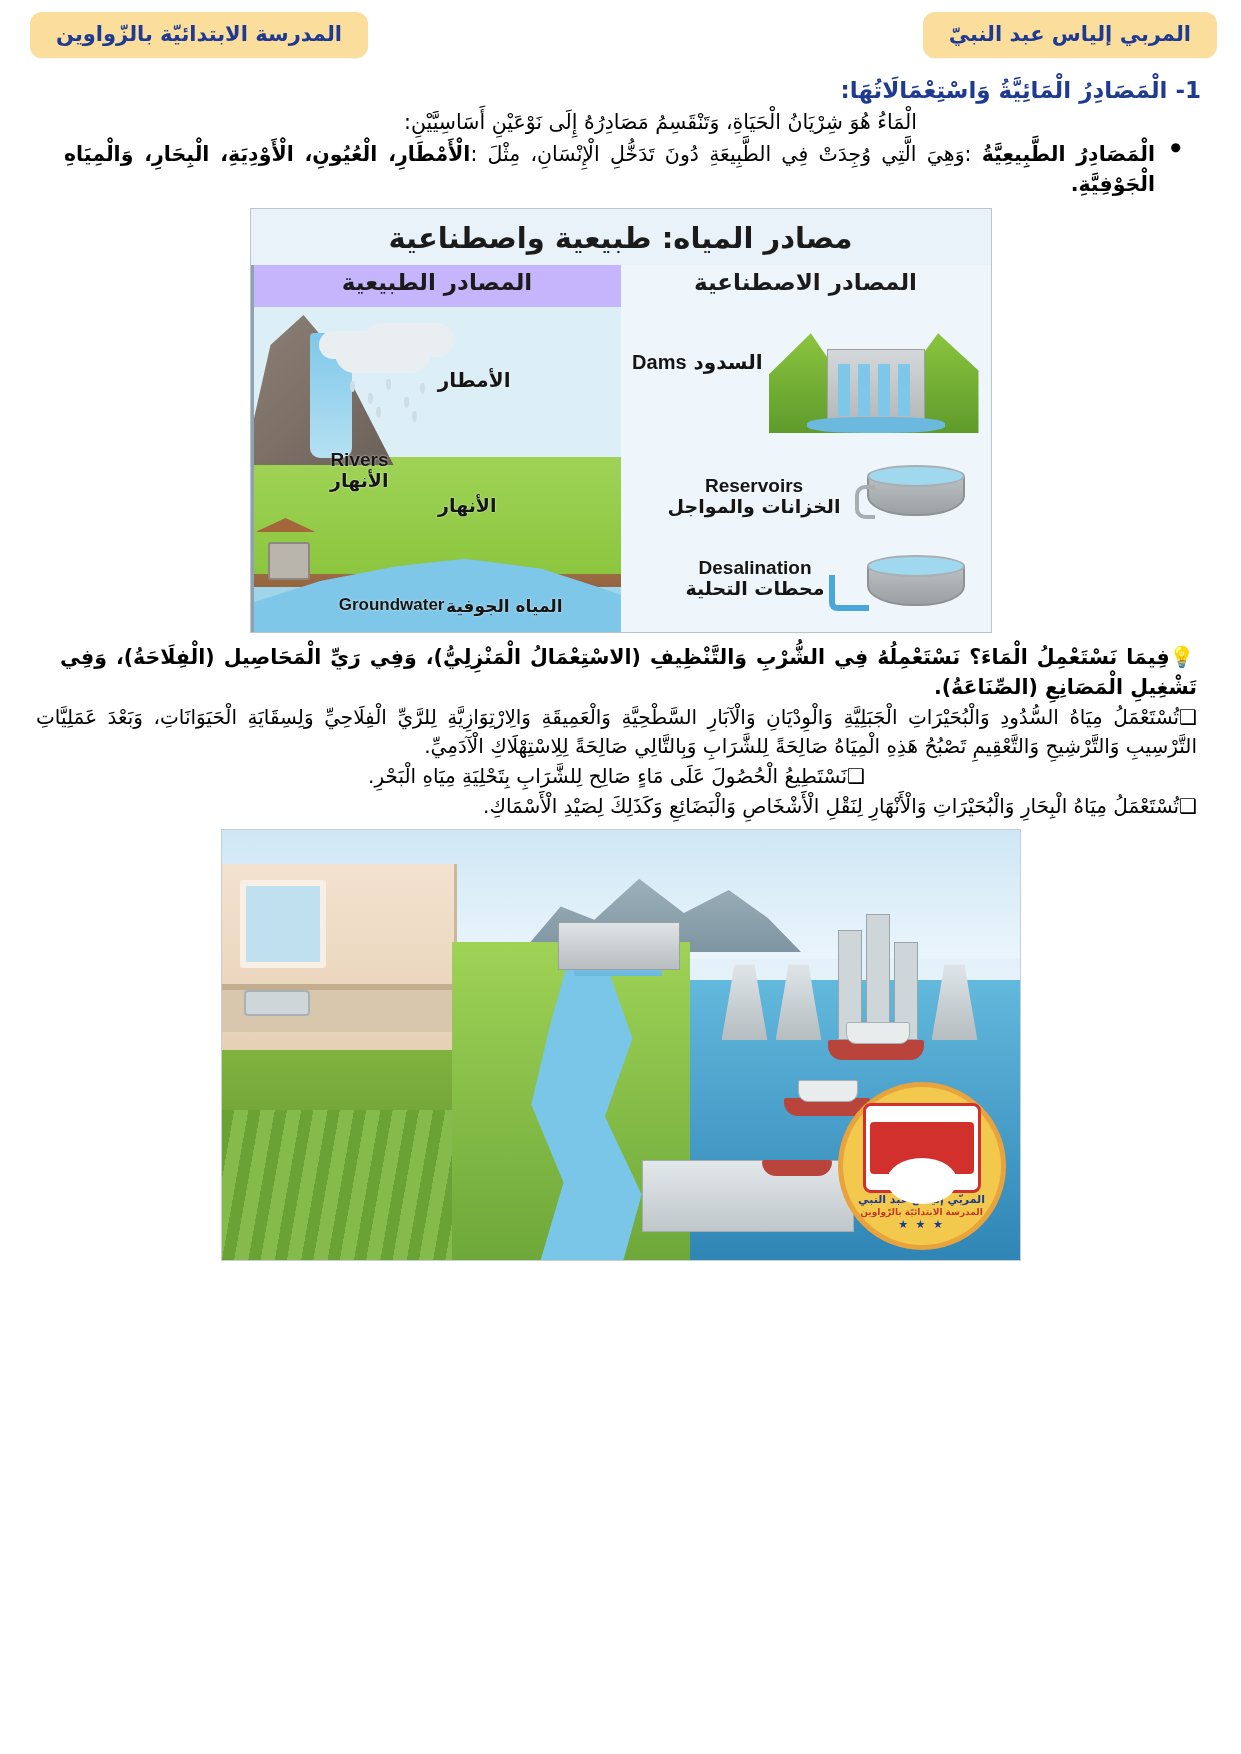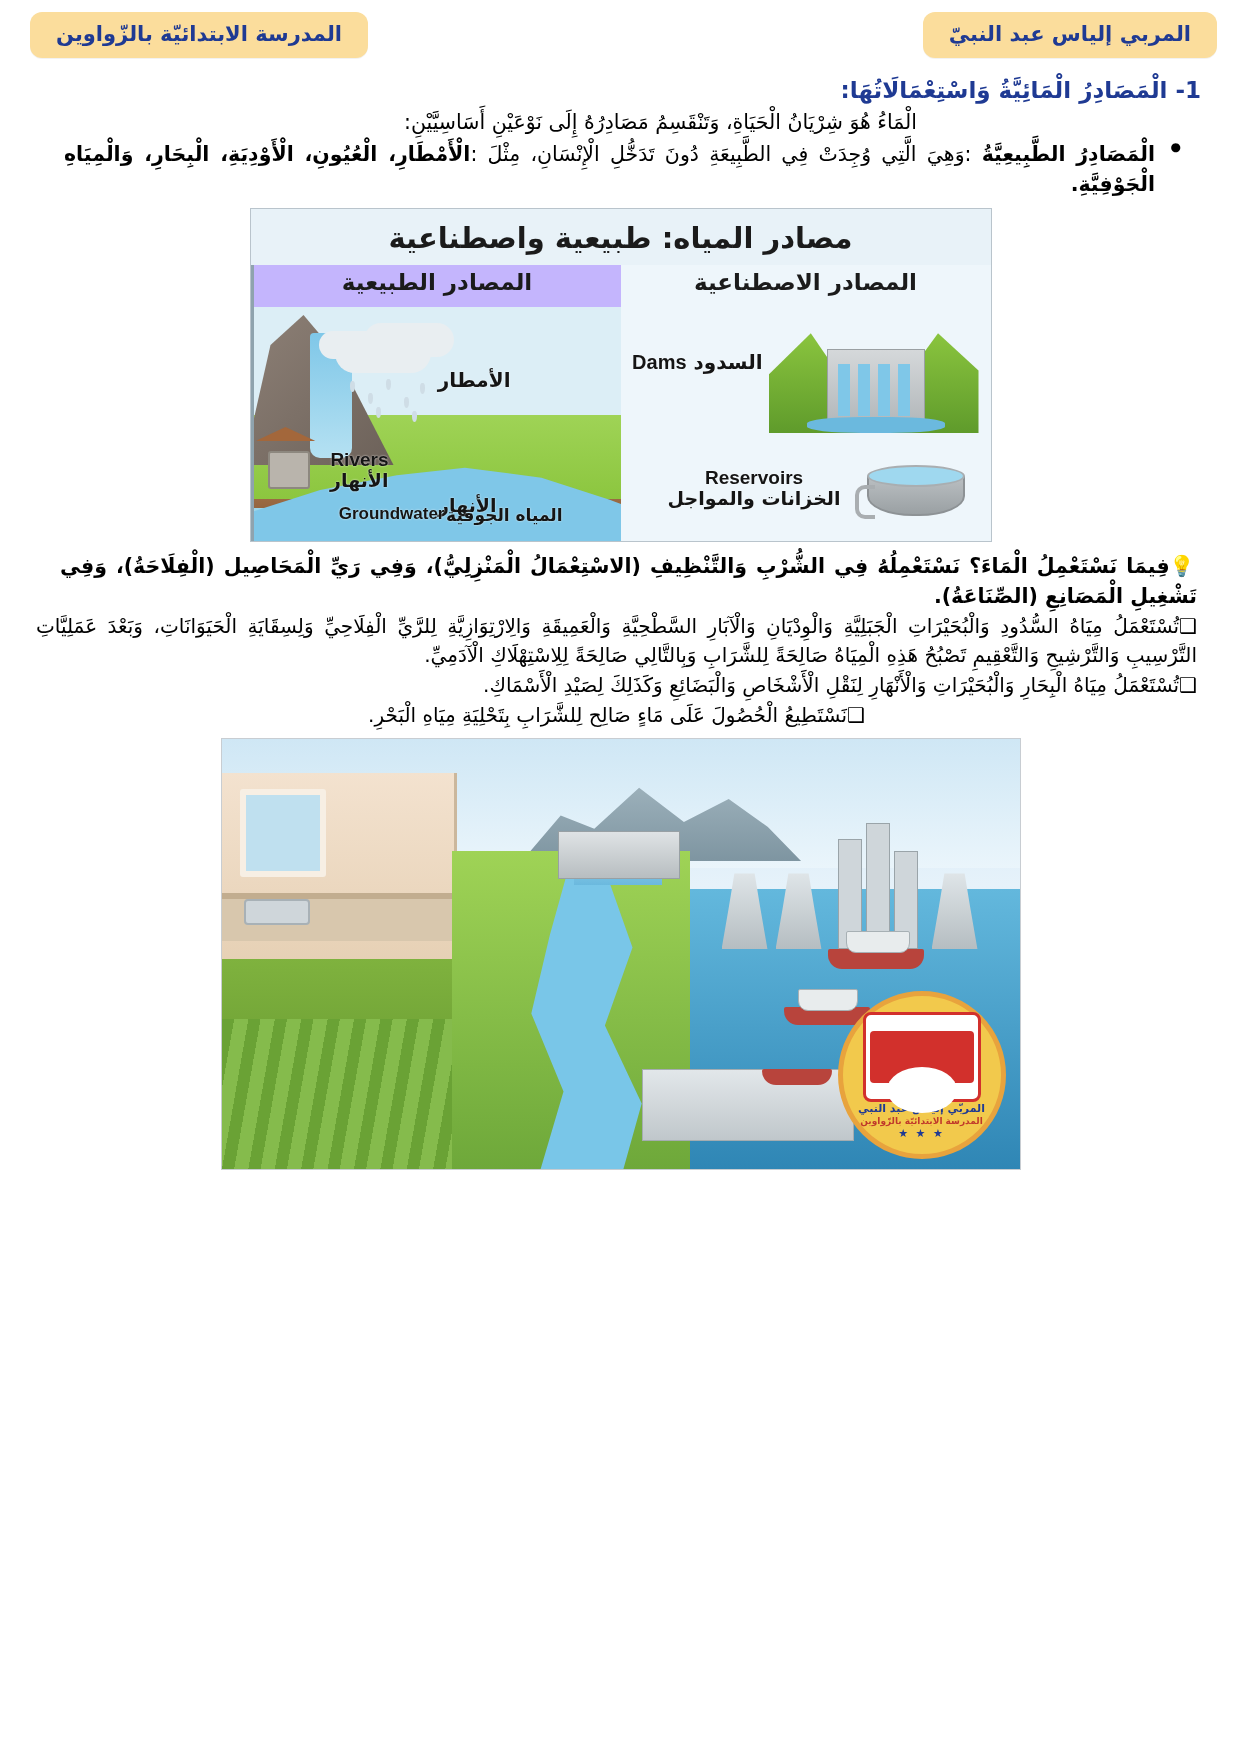--- a/index.html
+++ b/index.html
@@ -115,21 +115,21 @@
   .b { font-weight: bold; }
 
   
   .fig1-wrap {
     display: flex;
     justify-content: center;
     margin: 8px 0 6px 0;
   }
   .fig1 {
     width: 742px;
-    height: 334px;
+    height: 425px;
     border: 1px solid #b9c4cc;
     background: #e8f2f8;
     position: relative;
     overflow: hidden;
     box-sizing: border-box;
   }
   .fig1-title {
     position: absolute;
     top: 12px;
     left: 0;
@@ -409,21 +409,21 @@
               <span>السدود</span>
               <span style="font-family:'Liberation Sans',sans-serif;">Dams</span>
             </div>
 
             <div class="tank" style="top:158px; right:26px;">
               <div class="tank-body"></div>
               <div class="tank-top"></div>
               <div class="tank-handle"></div>
             </div>
             <div class="fig-label" style="top:160px; right:150px; font-size:19px; text-align:center;">
-              <div style="font-family:'Liberation Sans',sans-serif;">Reservoirs</div>
+              <div style="font-family:'Liberation Sans',sans-serif;margin-top:8px;">Reservoirs</div>
               <div>الخزانات والمواجل</div>
             </div>
 
             <div class="tank" style="top:248px; right:26px;">
               <div class="tank-body"></div>
               <div class="tank-top"></div>
             </div>
             <div class="pipe" style="top:268px; right:122px;"></div>
             <div class="fig-label" style="top:250px; right:166px; font-size:19px; text-align:center;">
               <div style="font-family:'Liberation Sans',sans-serif;">Desalination</div>
@@ -480,25 +480,25 @@
   </div>
 
   <div class="mid-block">
     <div class="bulb-line">
       <span>💡</span><span>فِيمَا نَسْتَعْمِلُ الْمَاءَ؟ نَسْتَعْمِلُهُ فِي الشُّرْبِ وَالتَّنْظِيفِ (الاسْتِعْمَالُ الْمَنْزِلِيُّ)، وَفِي رَيِّ الْمَحَاصِيل (الْفِلَاحَةُ)، وَفِي تَشْغِيلِ الْمَصَانِعِ (الصِّنَاعَةُ).</span>
     </div>
 
     <div class="sq-line">
       <span class="sq">❑</span><span>تُسْتَعْمَلُ مِيَاهُ السُّدُودِ وَالْبُحَيْرَاتِ الْجَبَلِيَّةِ وَالْوِدْيَانِ وَالْآبَارِ السَّطْحِيَّةِ وَالْعَمِيقَةِ وَالِارْتِوَازِيَّةِ لِلرَّيِّ الْفِلَاحِيِّ وَلِسِقَايَةِ الْحَيَوَانَاتِ، وَبَعْدَ عَمَلِيَّاتِ التَّرْسِيبِ وَالتَّرْشِيحِ وَالتَّعْقِيمِ تَصْبُحُ هَذِهِ الْمِيَاهُ صَالِحَةً لِلشَّرَابِ وَبِالتَّالِي صَالِحَةً لِلِاسْتِهْلَاكِ الْآدَمِيِّ.</span>
     </div>
+    <div class="sq-line" style="text-align-last:center;">
+      <span class="sq">❑</span><span>نَسْتَطِيعُ الْحُصُولَ عَلَى مَاءٍ صَالِح لِلشَّرَابِ بِتَحْلِيَةِ مِيَاهِ الْبَحْرِ.</span>
+    </div>
     <div class="sq-line">
       <span class="sq">❑</span><span>تُسْتَعْمَلُ مِيَاهُ الْبِحَارِ وَالْبُحَيْرَاتِ وَالْأَنْهَارِ لِنَقْلِ الْأَشْخَاصِ وَالْبَضَائِعِ وَكَذَلِكَ لِصَيْدِ الْأَسْمَاكِ.</span>
-    </div>
-    <div class="sq-line" style="text-align-last:center;">
-      <span class="sq">❑</span><span>نَسْتَطِيعُ الْحُصُولَ عَلَى مَاءٍ صَالِح لِلشَّرَابِ بِتَحْلِيَةِ مِيَاهِ الْبَحْرِ.</span>
     </div>
   </div>
 
   <div class="fig2-wrap">
     <div class="fig2">
 
       <div class="f2-sky"></div>
       <div class="f2-mount"></div>
 
       <div class="f2-kitchen">

